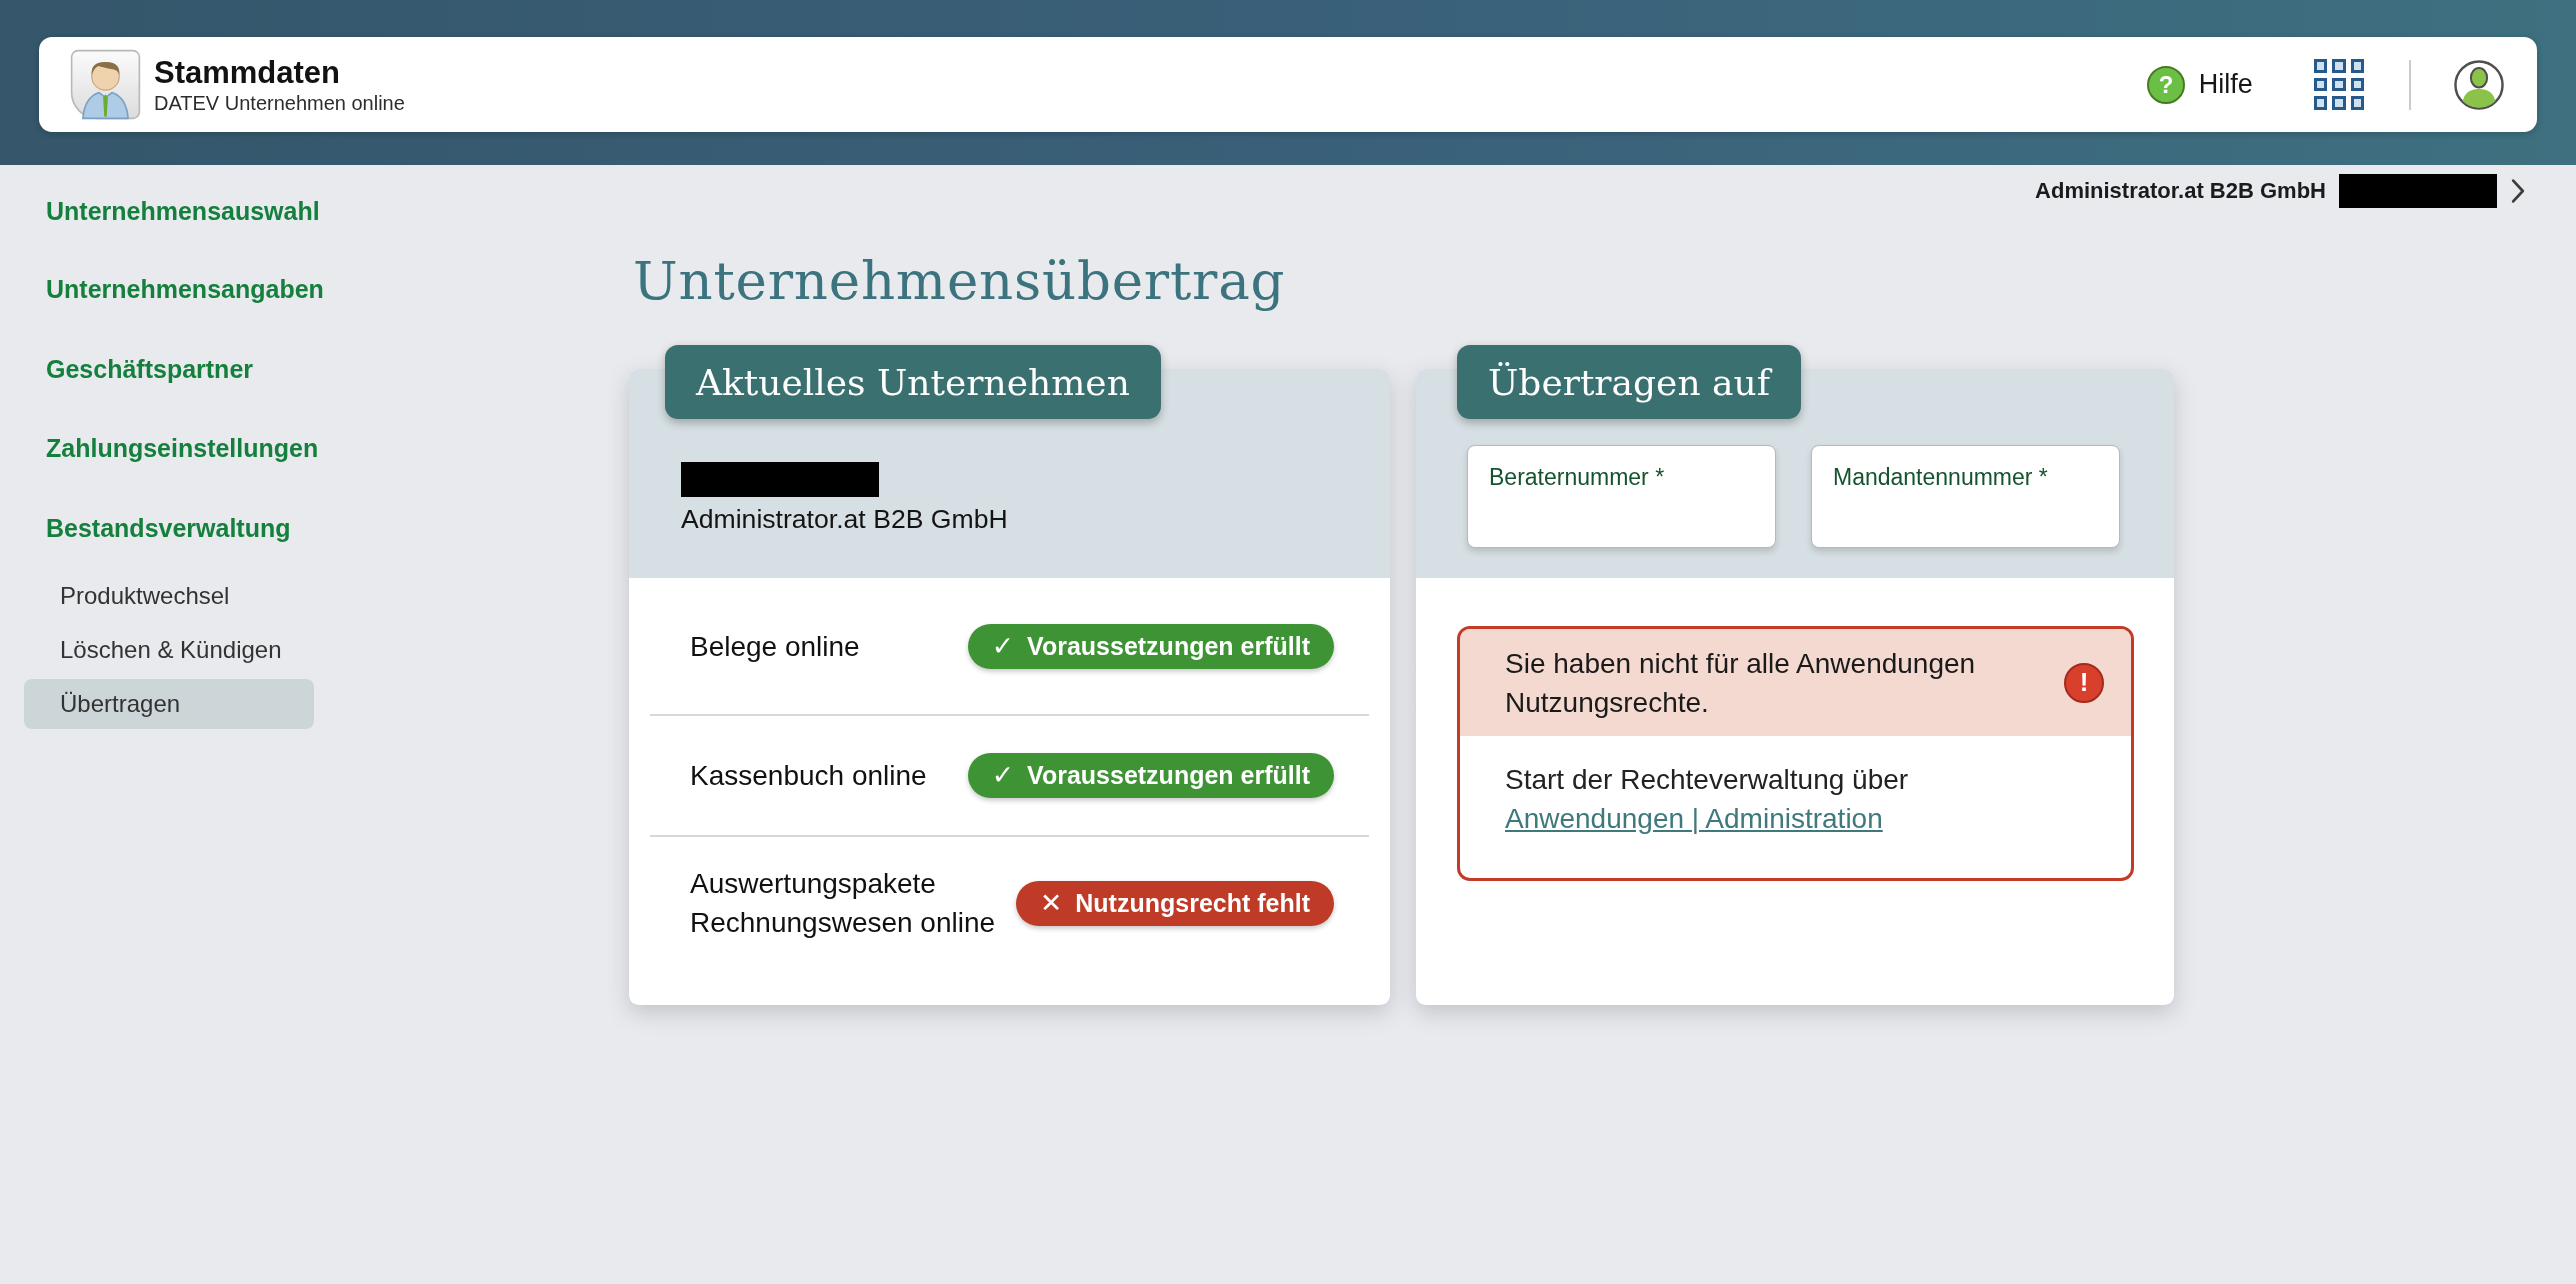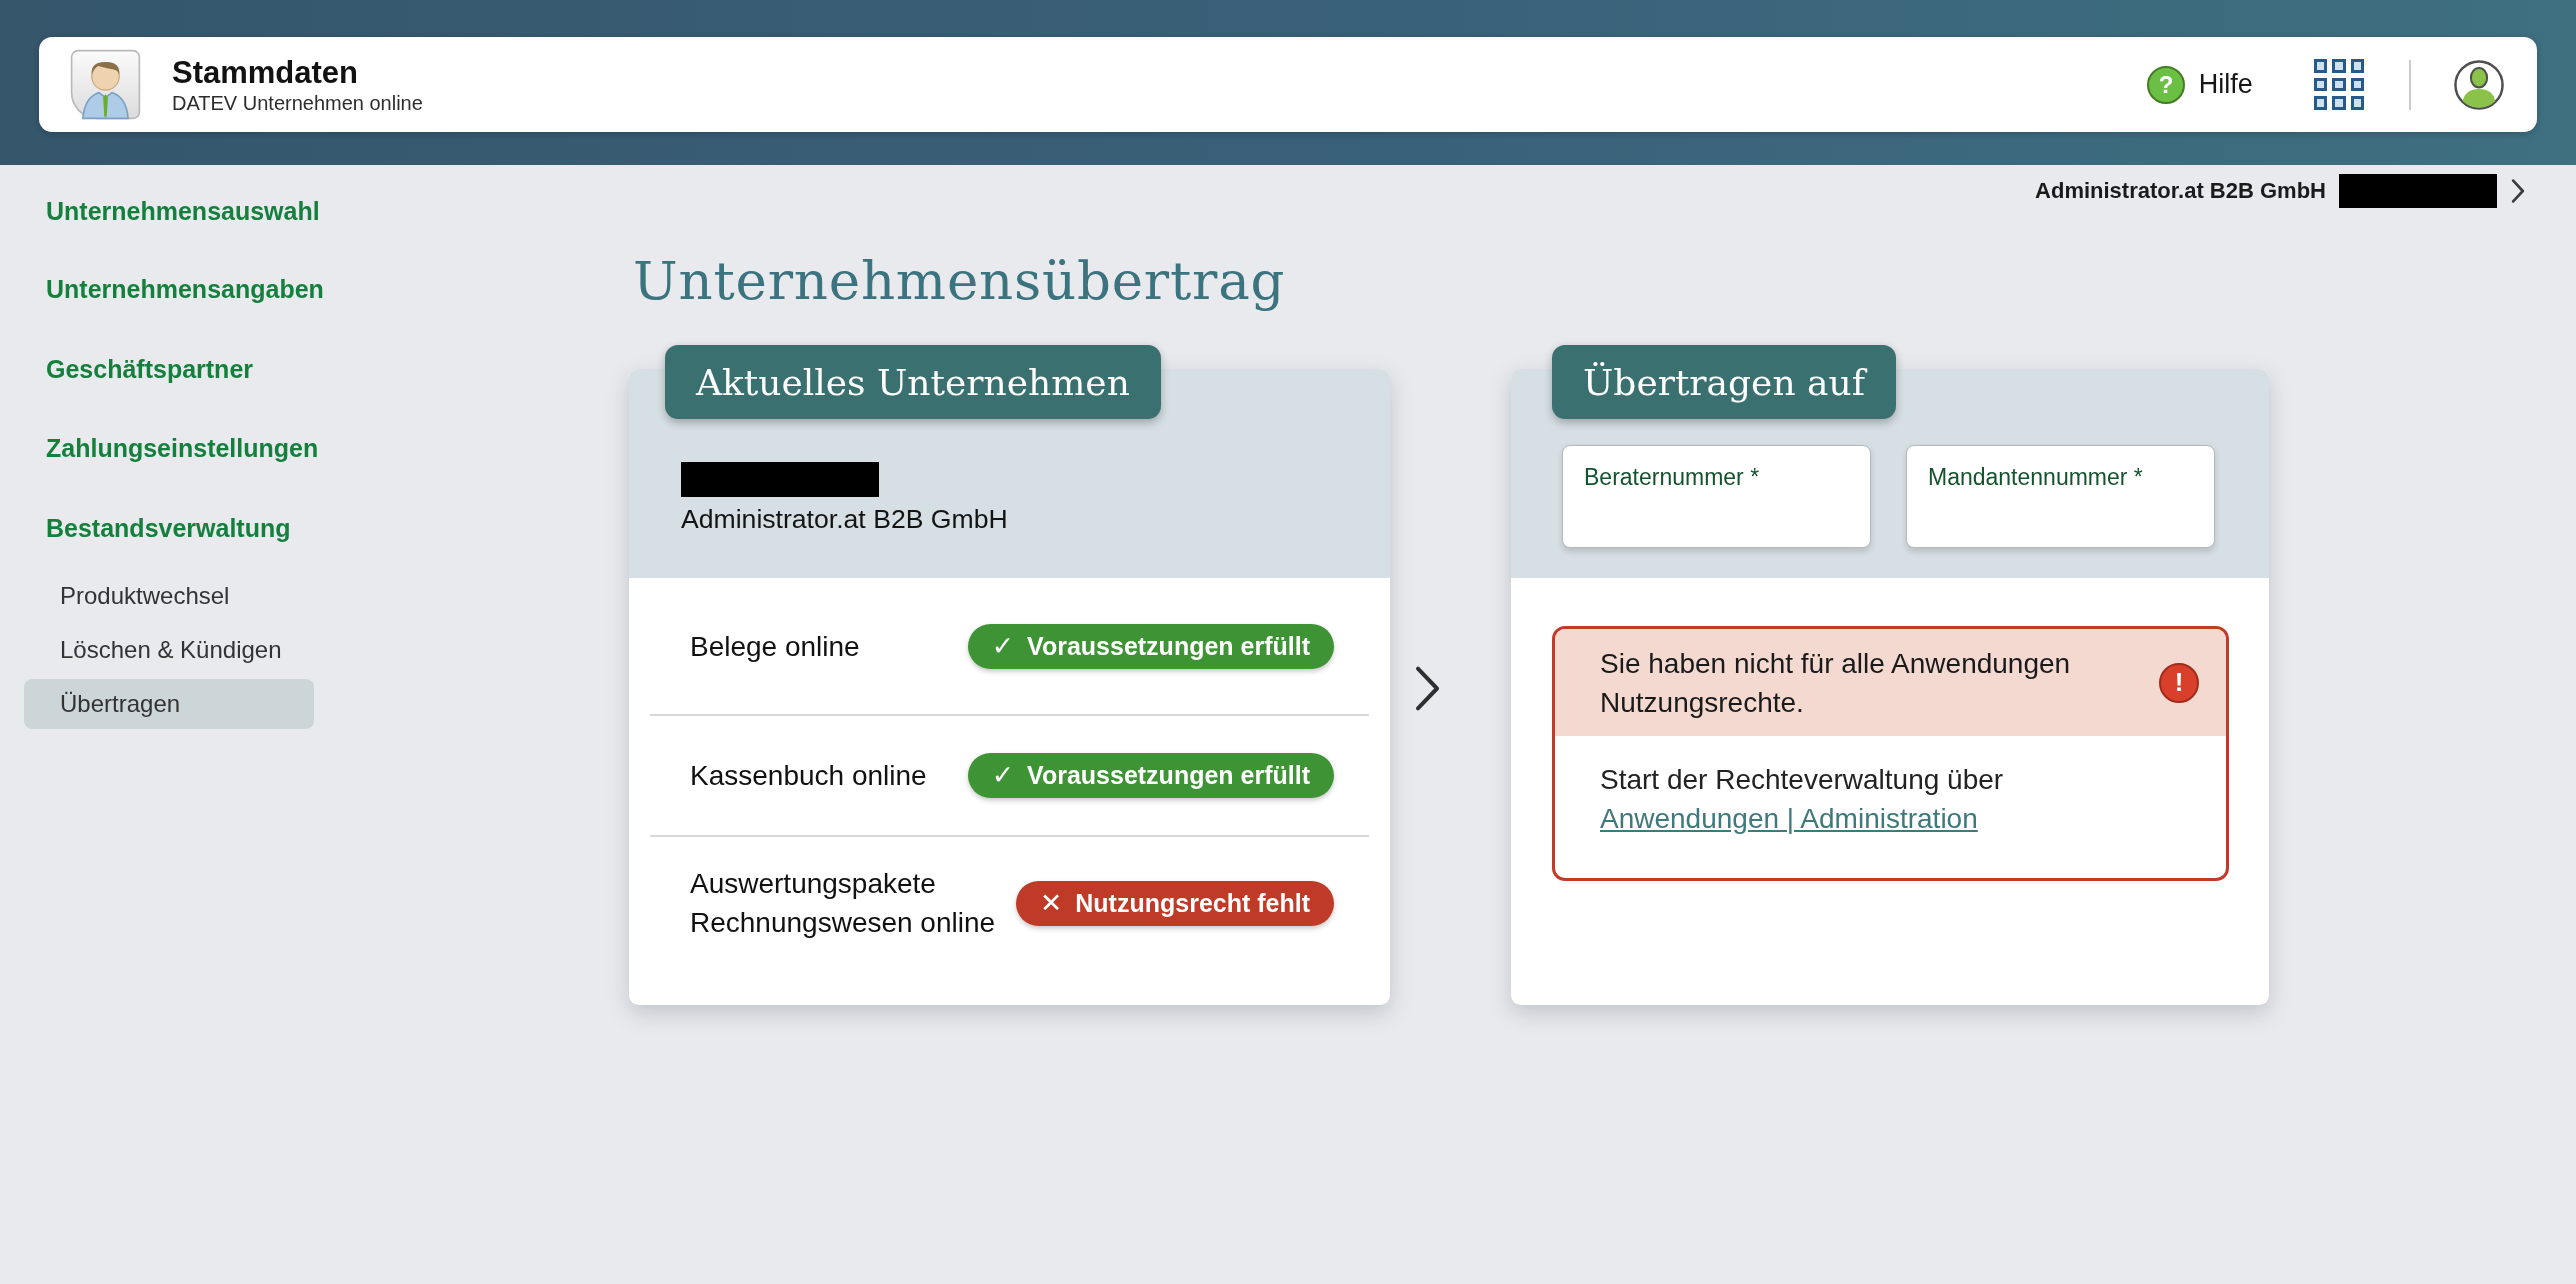--- a/index.html
+++ b/index.html
@@ -7,21 +7,21 @@
   body { font-family:"Liberation Sans","DejaVu Sans",sans-serif; background:#e9eaee; color:#1c1c1c; }
   #app { position:relative; width:2576px; height:1285px; }
 
   
   .top-band { position:absolute; left:0; top:0; width:2576px; height:165px;
     background:linear-gradient(90deg,#35566b 0%,#3a617a 55%,#3e7080 100%); }
   .header-bar { position:absolute; left:39px; right:39px; top:37px; height:95px;
     background:#ffffff; border-radius:13px; display:flex; align-items:center;
     padding:0 32px 0 31px; box-shadow:0 1.6px 6.4px rgba(0,0,0,.18); }
   .logo { width:71px; height:71px; flex:0 0 auto; }
-  .app-titles { margin-left:31px; flex:1 1 auto; }
+  .app-titles { margin-left:13px; flex:1 1 auto; }
   .app-title { font-size:31px; font-weight:600; color:#121212; line-height:37px; }
   .app-subtitle { font-size:20px; color:#2d2d2d; line-height:24px; }
   .header-actions { display:flex; align-items:center; gap:0; }
   .help-btn { display:flex; align-items:center; gap:13.7px; cursor:pointer; }
   .help-circle { width:38px; height:38px; border-radius:50%; background:#6cbf45;
     border:2.4px solid #447d21; color:#ffffff; font-size:24px; font-weight:700;
     display:flex; align-items:center; justify-content:center; }
   .help-label { font-size:27px; color:#161616; }
   .apps-grid { display:grid; grid-template-columns:repeat(3,13.7px); grid-template-rows:repeat(3,13.7px);
     gap:4.8px; margin-left:61px; cursor:pointer; }
@@ -73,21 +73,21 @@
   .row-sep { height:1.6px; background:#d8d8d8; margin:0 21px; }
   .status-pill { height:45px; border-radius:22.5px; color:#ffffff; display:flex; align-items:center;
     gap:13px; padding:0 24px; font-size:25px; font-weight:600; white-space:nowrap;
     box-shadow:0 2.4px 5.6px rgba(0,0,0,.22); }
   .status-pill .pill-icon { font-size:26.6px; font-weight:400; }
   .pill-ok { background:#3e9434; }
   .pill-error { background:#bf3a27; }
 
   .transfer-chevron { position:absolute; left:1410px; top:662px; width:35px; height:53px; }
 
-  .card-transfer { left:1511px; width:758px; }
+  .card-transfer { left:1416px; width:758px; }
   .card-transfer .card-badge { left:41px; }
   .field-box { position:absolute; top:76px; width:309px; height:103px; background:#ffffff;
     border:1.6px solid #b5b9bc; border-radius:8px; box-shadow:0 3.2px 6.4px rgba(0,0,0,.14);
     padding:17.7px 21px; cursor:text; }
   .field-1 { left:51px; } .field-2 { left:395px; }
   .field-label { font-size:23px; color:#14532d; }
   .field-input { border:none; outline:none; width:100%; font-size:25px; margin-top:6.4px;
     font-family:inherit; background:transparent; }
 
   .alert-box { position:absolute; left:41px; top:257px; width:677px; height:255px;

